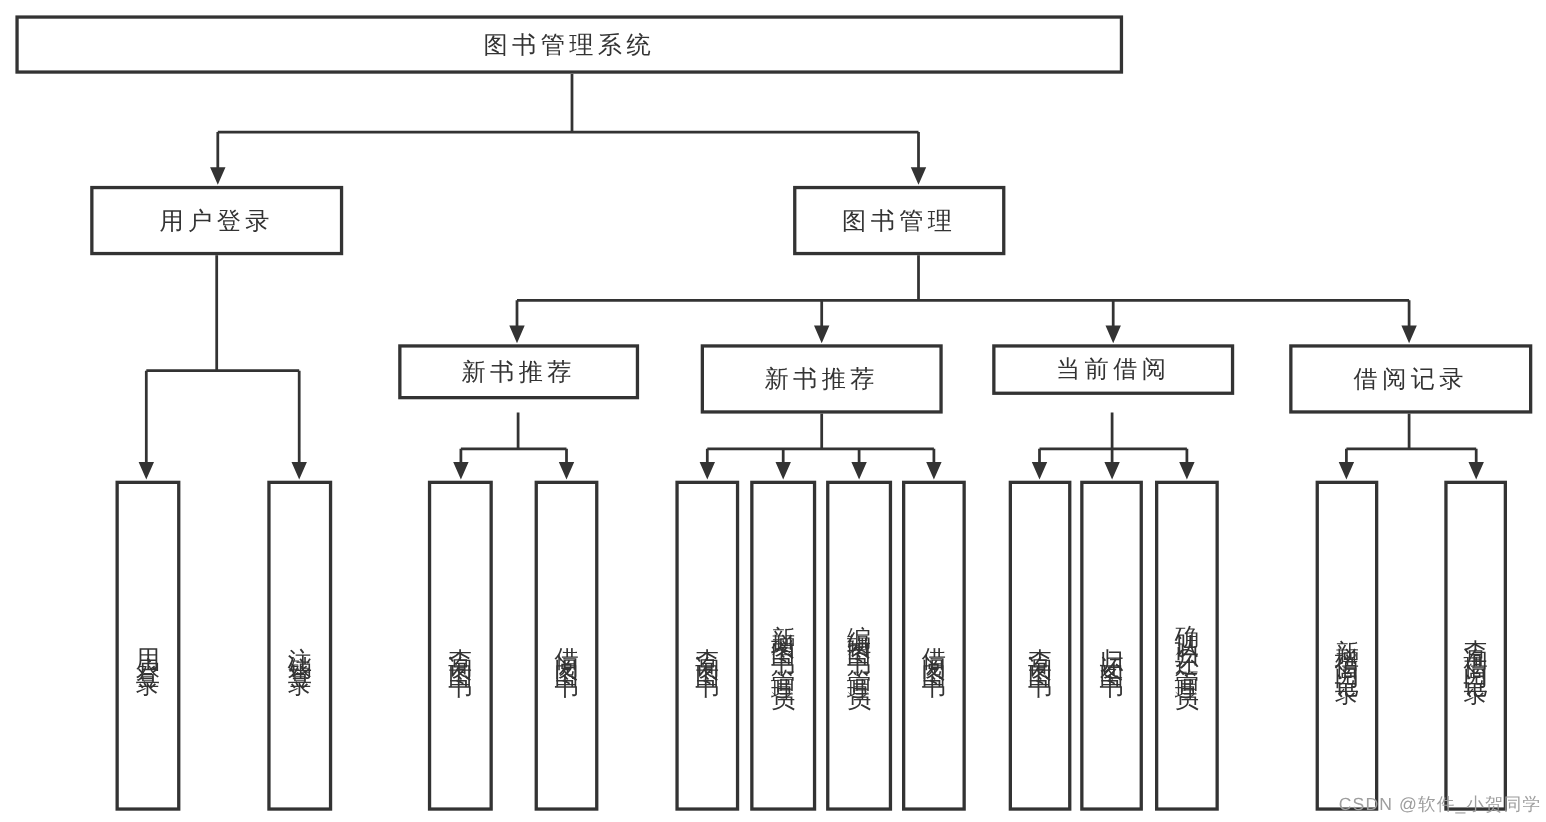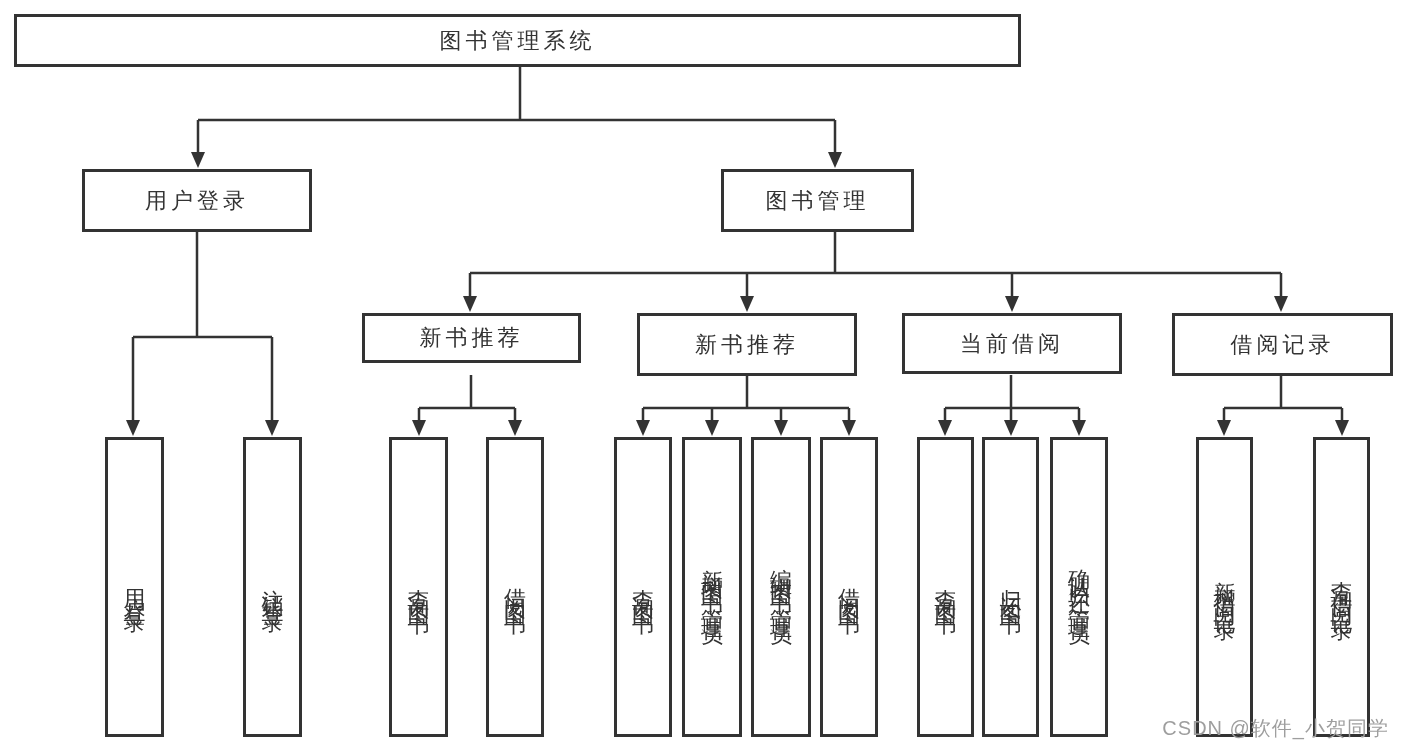--- a/index.html
+++ b/index.html
@@ -52,24 +52,24 @@
     white-space: nowrap;
   }
   .v-node {
     writing-mode: vertical-rl;
     font-size: 22px;
     letter-spacing: 8px;
     line-height: 1;
   }
   .watermark {
     position: absolute;
-    right: 16px;
+    right: 4px;
     bottom: 5px;
     color: var(--watermark-color);
-    font-size: 20px;
+    font-size: 16px;
     letter-spacing: 1px;
     white-space: nowrap;
   }
 </style>
 </head>
 <body>
 
 <div class="canvas">
 
   <svg class="connector-svg" viewBox="0 0 1405 747" aria-hidden="true">
@@ -129,21 +129,21 @@
       M1335 420 L1349 420 L1342 436 Z"></path>
   </svg>
 
   <div class="node h-node" style="left:14px; top:14px; width:1007px; height:53px;">图书管理系统</div>
 
   <div class="node h-node" style="left:82px; top:169px; width:230px; height:63px;">用户登录</div>
   <div class="node h-node" style="left:721px; top:169px; width:193px; height:63px;">图书管理</div>
 
   <div class="node h-node" style="left:362px; top:313px; width:219px; height:50px;">新书推荐</div>
   <div class="node h-node" style="left:637px; top:313px; width:220px; height:63px;">新书推荐</div>
-  <div class="node h-node" style="left:902px; top:313px; width:220px; height:61px;">当前借阅</div>
+  <div class="node h-node" style="left:902px; top:313px; width:220px; height:46px;">当前借阅</div>
   <div class="node h-node" style="left:1172px; top:313px; width:221px; height:63px;">借阅记录</div>
 
   <div class="node v-node" style="left:105px; top:437px; width:59px; height:300px;">用户登录</div>
   <div class="node v-node" style="left:243px; top:437px; width:59px; height:300px;">注销登录</div>
 
   <div class="node v-node" style="left:389px; top:437px; width:59px; height:300px;">查询图书</div>
   <div class="node v-node" style="left:486px; top:437px; width:58px; height:300px;">借阅图书</div>
 
   <div class="node v-node" style="left:614px; top:437px; width:58px; height:300px;">查询图书</div>
   <div class="node v-node" style="left:682px; top:437px; width:60px; height:300px;">新增图书（管理员）</div>

